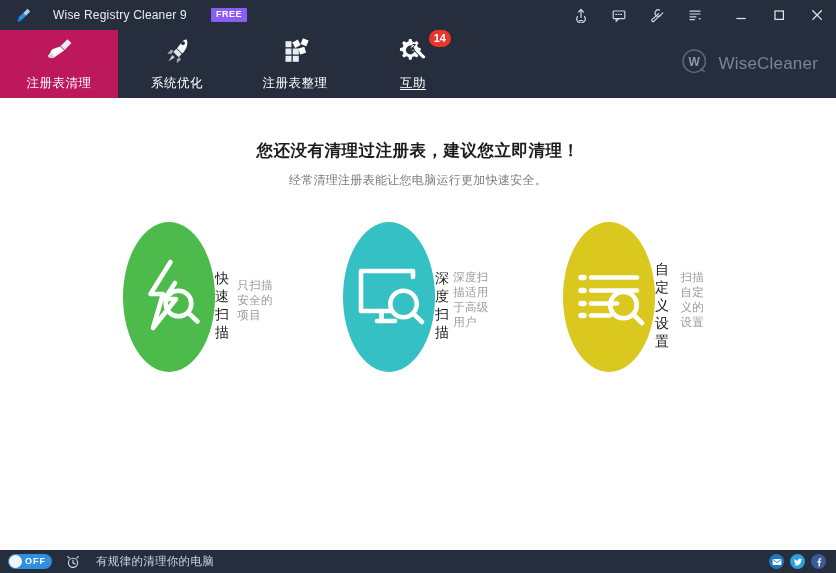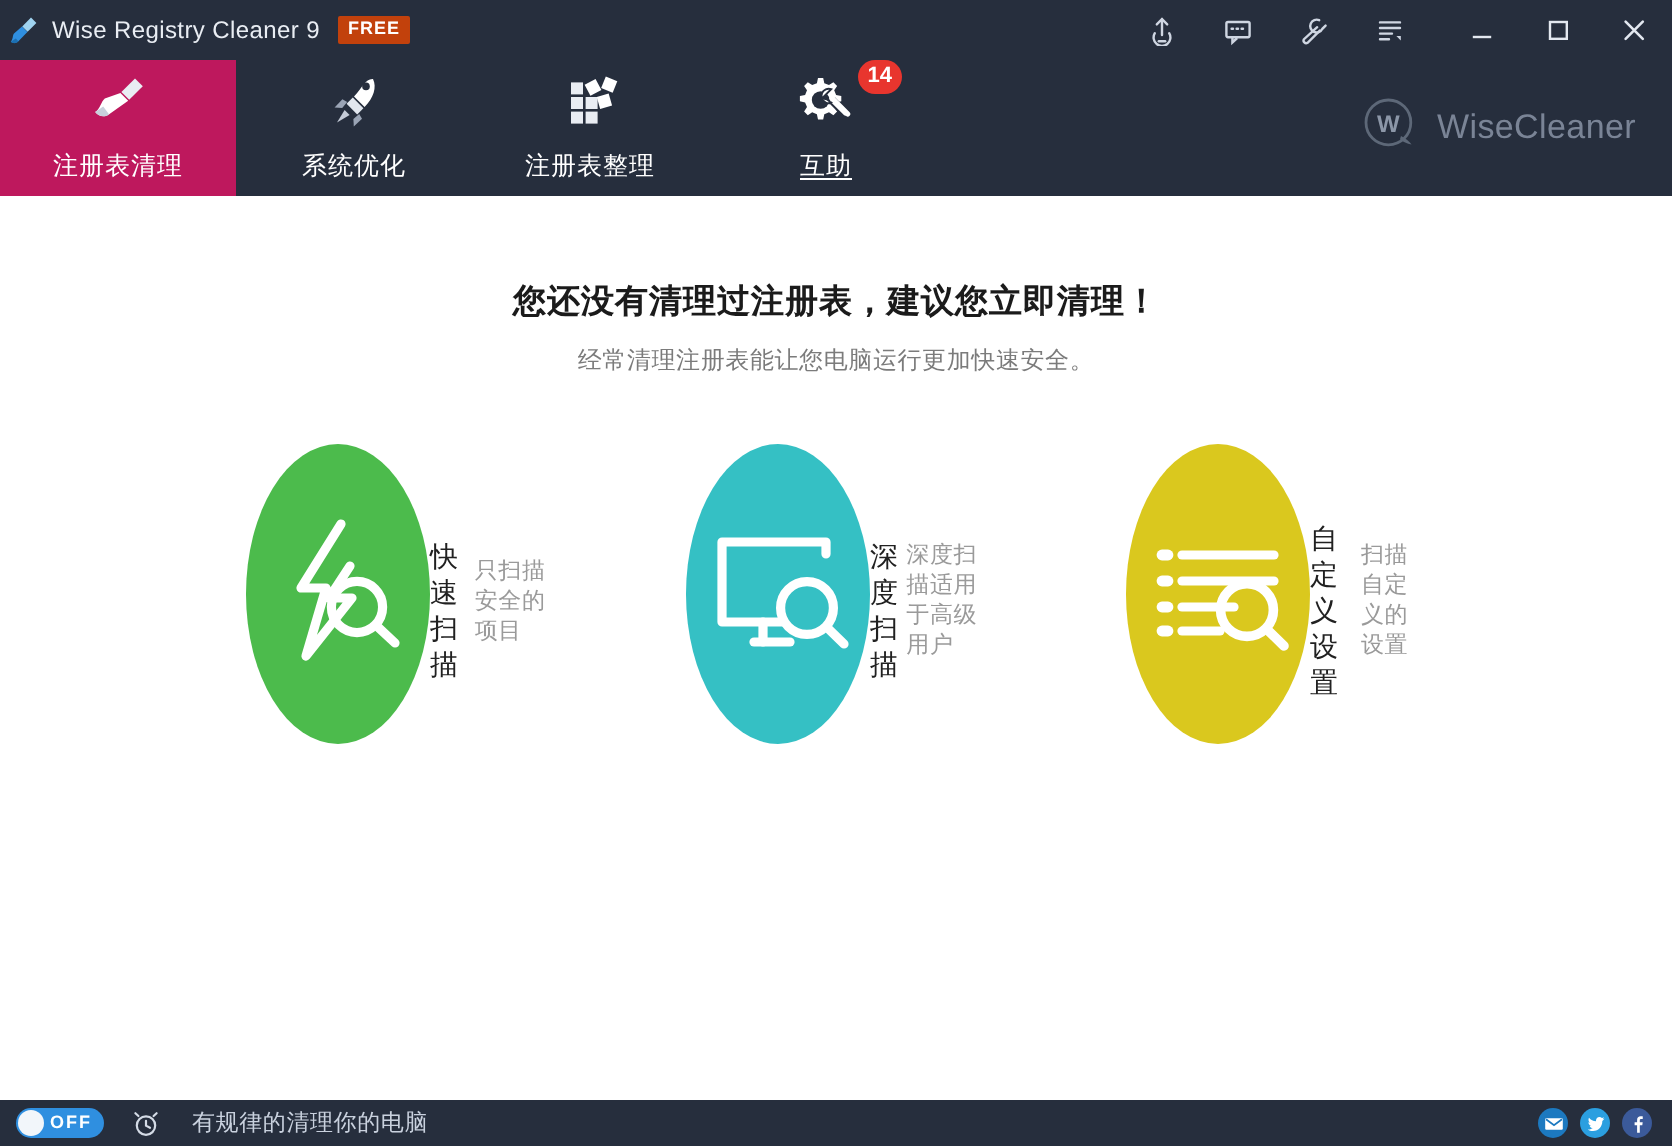--- a/index.html
+++ b/index.html
@@ -28,37 +28,37 @@
     position: relative;
     height: 30px;
     background: #262e3d;
     display: flex;
     align-items: center;
     flex: 0 0 30px;
   }
   .title-left {
     display: flex;
     align-items: center;
-    padding-left: 4px;
-    gap: 6px;
+    padding-left: 16px;
+    gap: 21px;
   }
   .app-icon {
     width: 16px;
     height: 16px;
     position: relative;
     display: block;
   }
   .title-text {
     color: #e9edf3;
     font-size: 12px;
     letter-spacing: 0.2px;
     white-space: nowrap;
   }
   .free-badge {
-    background: #c2410c;
+    background: #8b5cf6;
     color: #ffffff;
     font-size: 9px;
     font-weight: bold;
     letter-spacing: 0.5px;
     padding: 1px 5px 2px 5px;
     line-height: 11px;
     border-radius: 1px;
     margin-left: 3px;
   }
   .title-right {

